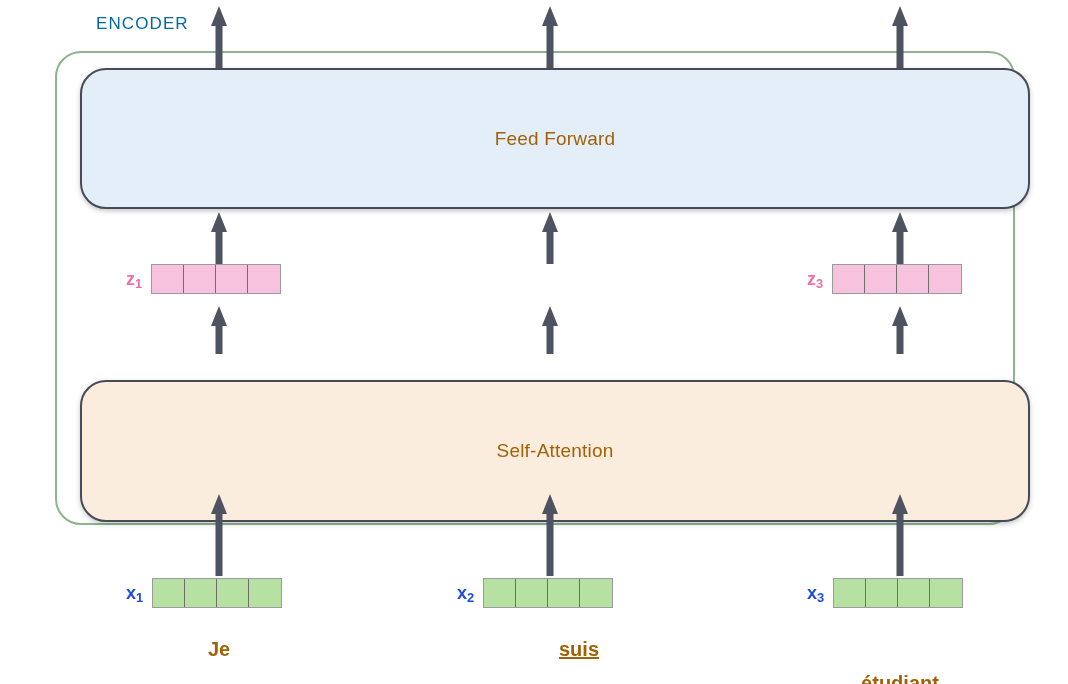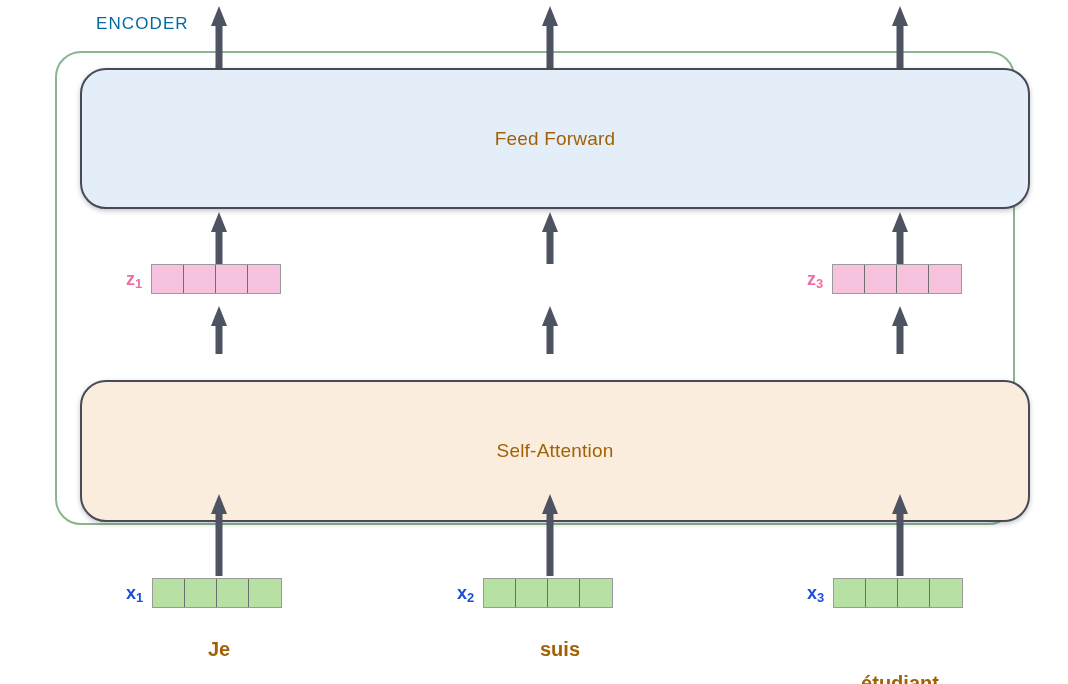--- a/index.html
+++ b/index.html
@@ -276,16 +276,16 @@
     </span>
     <span class="vec-cells x-cells">
       <span class="cell"></span>
       <span class="cell"></span>
       <span class="cell"></span>
       <span class="cell"></span>
     </span>
   </div>
 
   <div class="word" style="left:152px; top:638px; width:134px;">Je</div>
-  <div class="word" style="left:493px; top:638px; width:134px;">suis</div>
+  <div class="word" style="left:512px; top:638px; width:134px;text-decoration:underline;">suis</div>
   <div class="word" style="left:833px; top:672px; width:134px;">étudiant</div>
 
 </div>
 
 </body></html>

